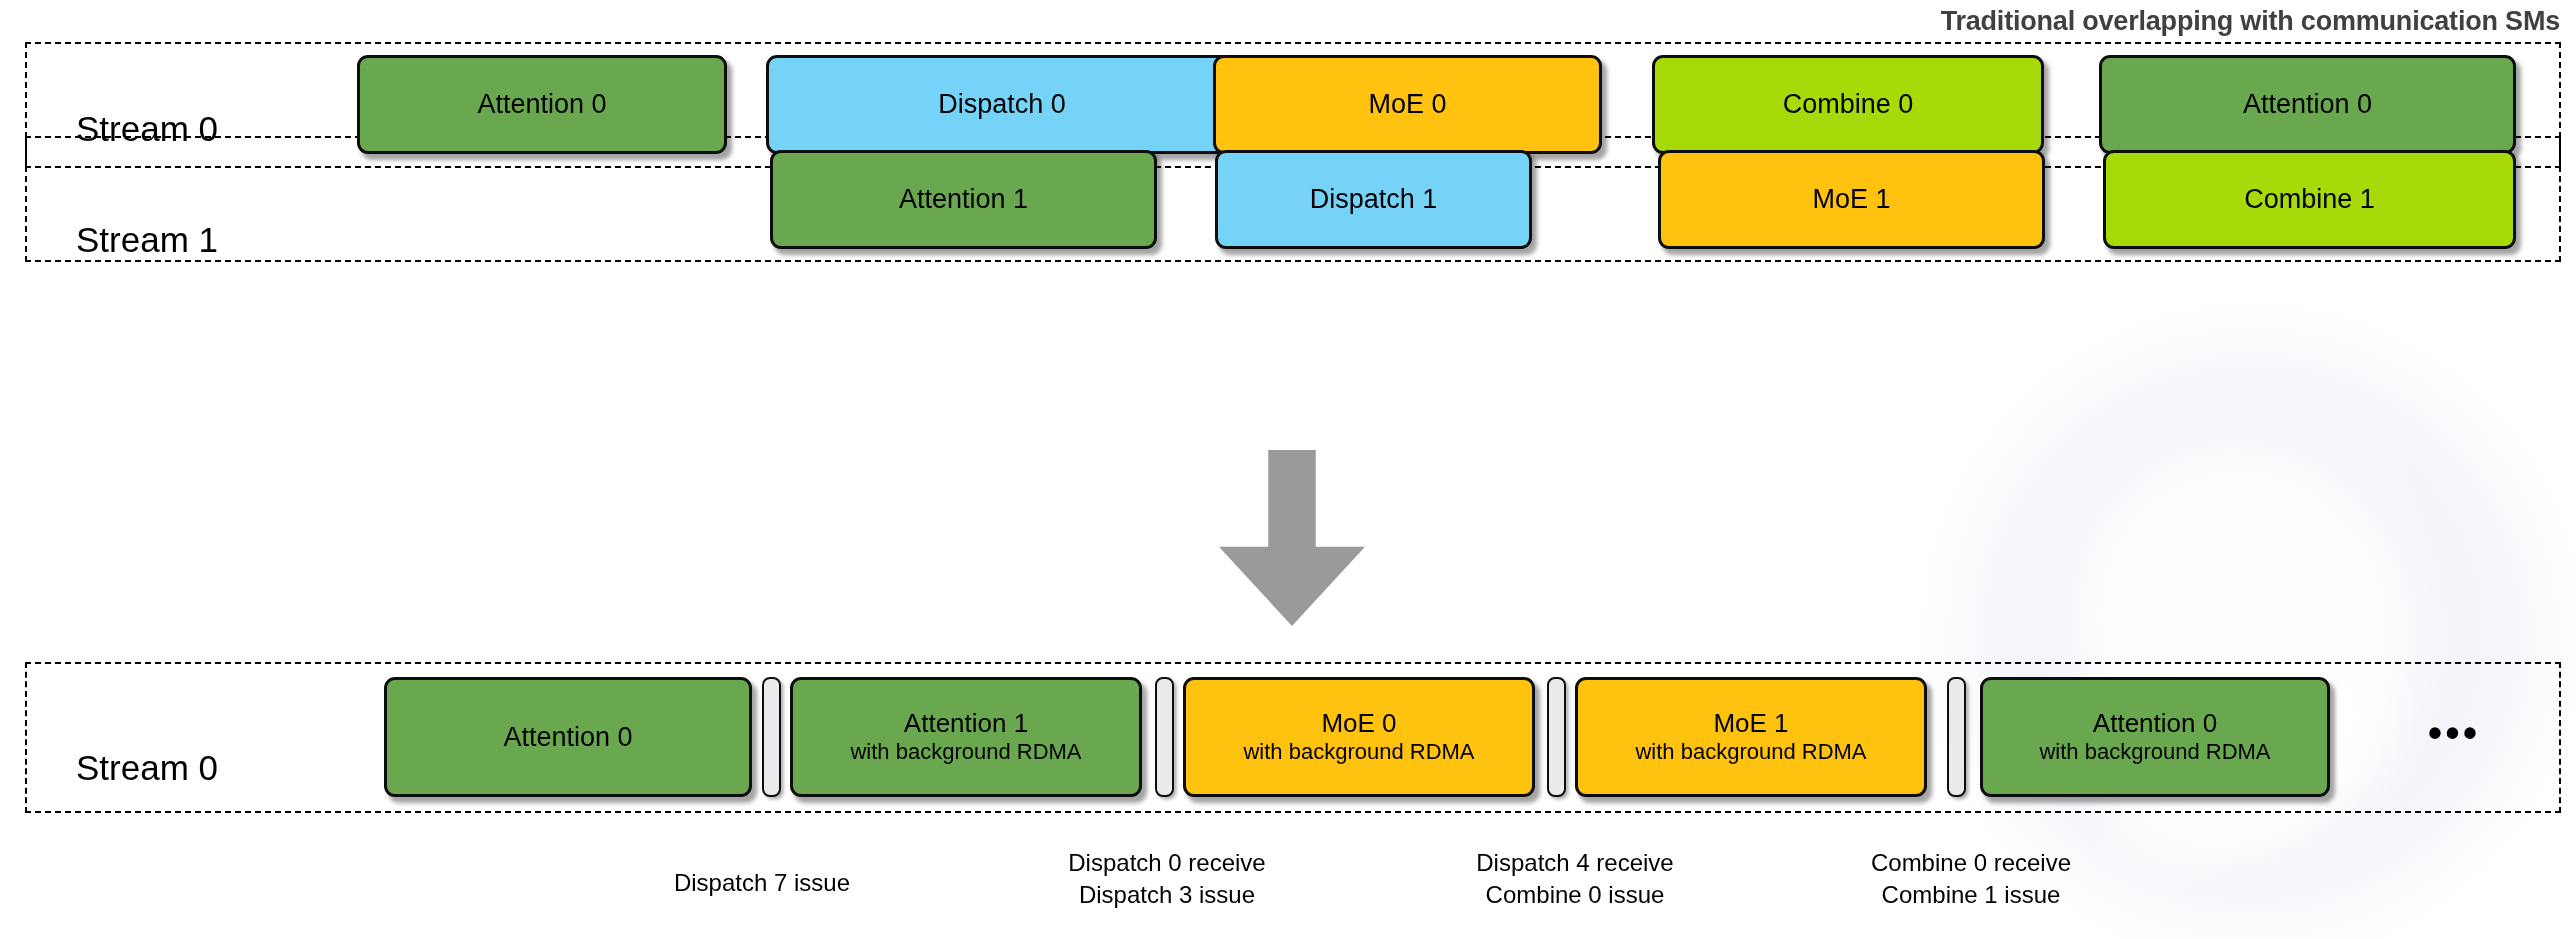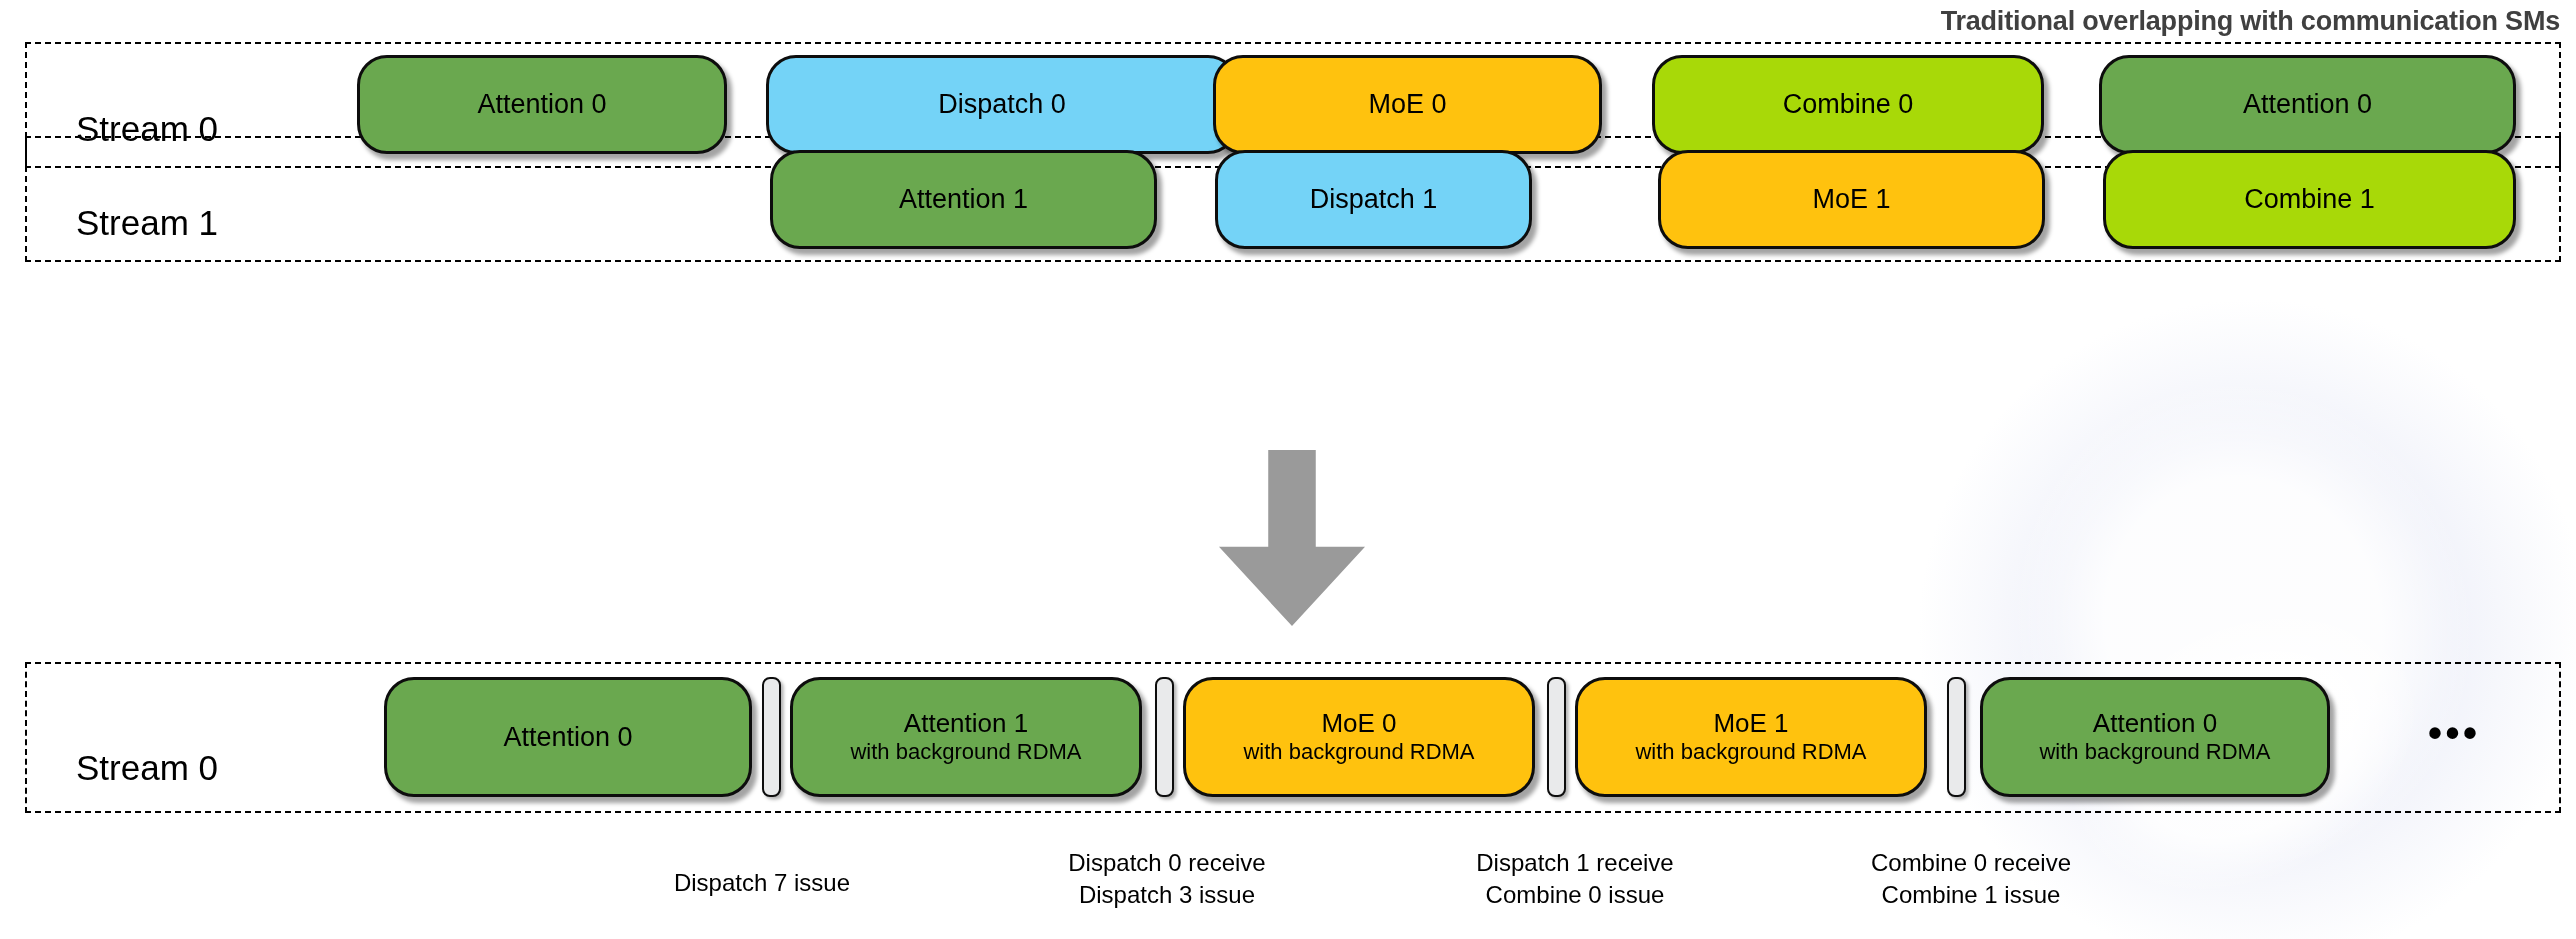--- a/index.html
+++ b/index.html
@@ -54,29 +54,29 @@
   #frame-s0b{left:25px;top:662px;width:2536px;height:151px;}
 
   .stream-label{
     position:absolute;
     font-size:35px;
     color:#000;
     white-space:nowrap;
     margin-top:24px;
   }
   #lbl-s0{left:76px;top:85px;}
-  #lbl-s1{left:76px;top:179px;}
+  #lbl-s1{left:76px;top:196px;}
   #lbl-s0b{left:76px;top:724px;}
 
   
   .box{
     position:absolute;
     box-sizing:border-box;
     border:3.5px solid #0d0d0d;
-    border-radius:30px;
+    border-radius:11px;
     display:flex;
     flex-direction:column;
     align-items:center;
     justify-content:center;
     box-shadow:4.4px 5.3px 4.4px rgba(0,0,0,.36);
     color:#000;
     text-align:left;
     line-height:1.12;
   }
   .box .t1{font-size:27px;white-space:nowrap;}
@@ -202,21 +202,21 @@
 
   <div id="opt-caps">
       <div class="cap" style="left: 762px; top: 867px;">
         <span class="l">Dispatch 7 issue</span>
       </div>
       <div class="cap" style="left: 1167px; top: 847px;">
         <span class="l">Dispatch 0 receive</span>
         <span class="l">Dispatch 3 issue</span>
       </div>
       <div class="cap" style="left: 1575px; top: 847px;">
-        <span class="l">Dispatch 1 receive</span>
+        <span class="l">Dispatch 4 receive</span>
         <span class="l">Combine 0 issue</span>
       </div>
       <div class="cap" style="left: 1971px; top: 847px;">
         <span class="l">Combine 0 receive</span>
         <span class="l">Combine 1 issue</span>
       </div>
     </div>
 
 </div>
 

